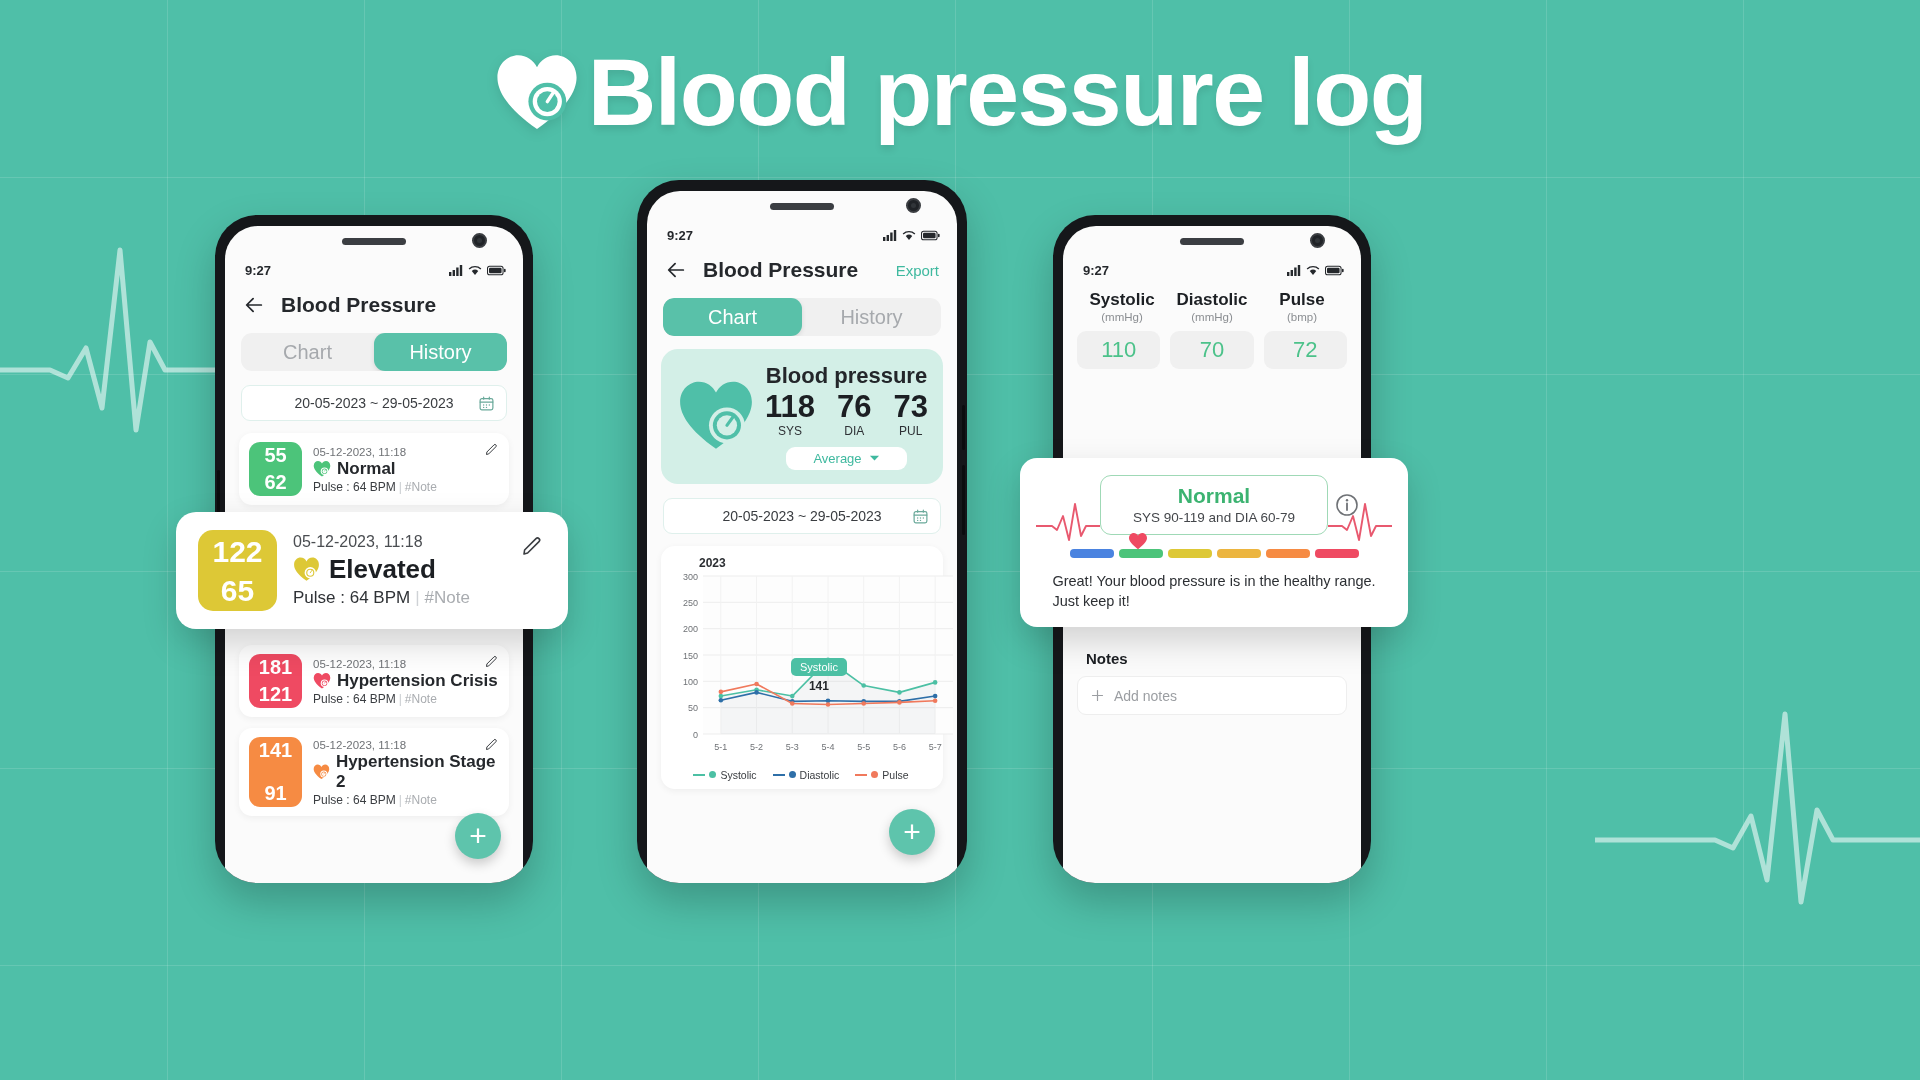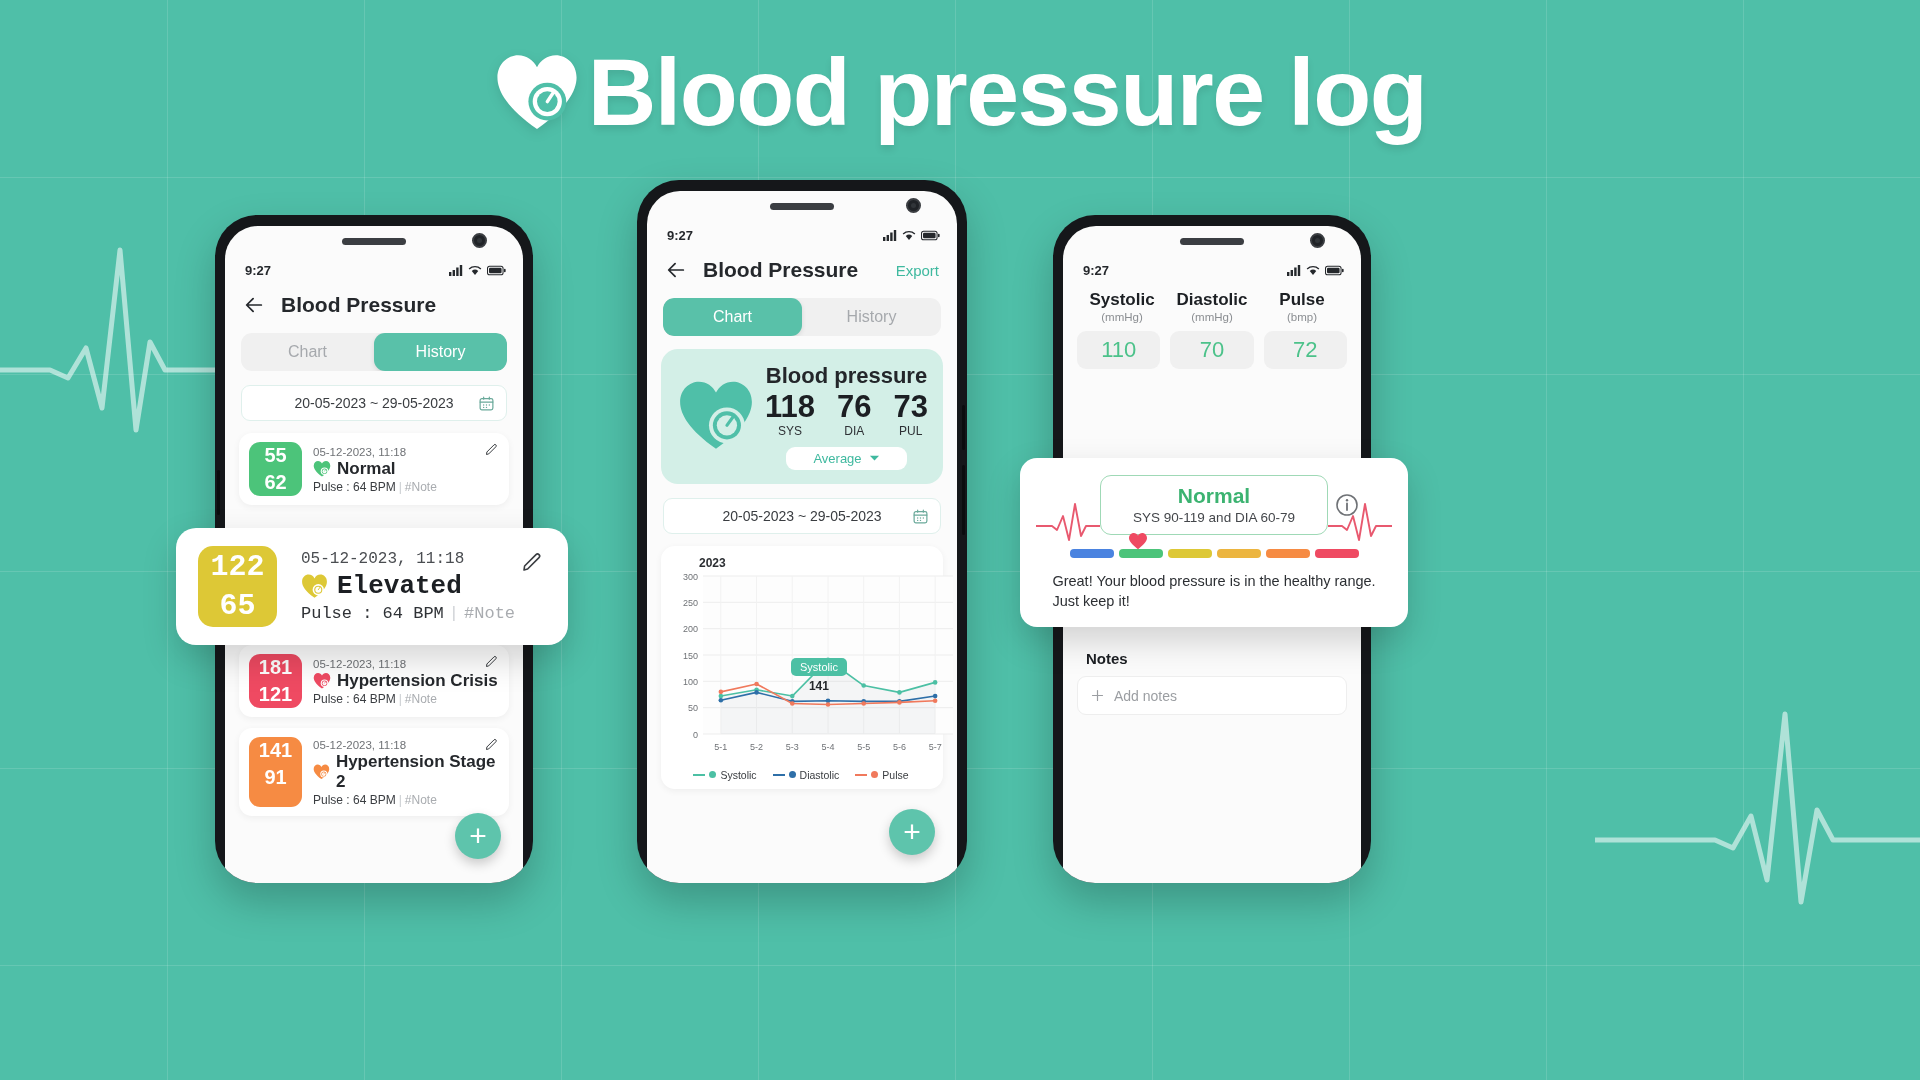--- a/index.html
+++ b/index.html
@@ -79,21 +79,21 @@
   .export-link { font-size:15px; color:#3fb99f; font-weight:500; }
   .check-icon { width:22px; height:22px; flex:none; }
 
   
   .tabs {
     display:flex; margin:4px 16px 0 16px;
     background:#f0f0f0; border-radius:11px; overflow:hidden; height:38px;
   }
   .tabs .tab {
     flex:1; display:flex; align-items:center; justify-content:center;
-    font-size:16px; color:#a6a9ad;
+    font-size:20px; color:#a6a9ad;
   }
   .tabs .tab.active {
     background:#59c1a9; color:#fff; border-radius:11px; font-weight:500;
     box-shadow:0 2px 5px rgba(0,0,0,.10);
   }
 
   
   .daterange {
     margin:14px 16px 0 16px; height:36px;
     border:1px solid #dff0ec; border-radius:9px;
@@ -105,45 +105,45 @@
   
   .records { margin:12px 14px 0 14px; display:flex; flex-direction:column; gap:11px; }
   .rec {
     background:#fff; border-radius:13px; padding:9px 10px;
     display:flex; gap:11px; align-items:stretch;
     box-shadow:0 2px 7px rgba(0,0,0,.055);
     position:relative;
   }
   .rec .vals {
     width:53px; border-radius:11px; color:#fff;
-    display:flex; flex-direction:column; align-items:center; justify-content:flex-start;
+    display:flex; flex-direction:column; align-items:center; justify-content:space-between;
     font-size:20px; font-weight:bold; line-height:1.35; flex:none;
   }
   .rec .body { flex:1; display:flex; flex-direction:column; justify-content:center; gap:1px; padding-top:2px;}
   .rec .when { font-size:11.5px; color:#6f7276; }
   .rec .cat  { font-size:17px; font-weight:bold; color:#25282c; display:flex; align-items:center; gap:6px; }
   .rec .pulse{ font-size:12px; color:#3a3d41; }
   .rec .pulse .sep { color:#c9ccd0; padding:0 3px; }
   .rec .pulse .note { color:#a9acb0; }
   .rec .pencil { position:absolute; right:10px; top:9px; }
 
   
   .fab {
     position:absolute; width:46px; height:46px; border-radius:50%;
     background:#5ec4ac; color:#fff; display:flex; align-items:center; justify-content:center;
     font-size:30px; font-weight:300; line-height:1;
     box-shadow:0 5px 12px rgba(0,0,0,.2);
   }
 
   
   #elevated-card {
-    position:absolute; left:176px; top:528px; width:392px;
+    position:absolute; left:176px; top:512px; width:392px;
     background:#fff; border-radius:20px;
     box-shadow:0 14px 34px rgba(0,0,0,.17);
-    padding:18px 22px; display:flex; gap:24px; z-index:30;font-family:Liberation Mono, monospace;
+    padding:18px 22px; display:flex; gap:16px; z-index:30;
   }
   #elevated-card .vals {
     width:79px; height:81px; border-radius:15px; background:#ddc836; color:#fff;
     display:flex; flex-direction:column; align-items:center; justify-content:center;
     font-size:30px; font-weight:bold; line-height:1.3; flex:none;
   }
   #elevated-card .body { flex:1; display:flex; flex-direction:column; justify-content:center; gap:3px; }
   #elevated-card .when { font-size:16px; color:#4a4d51; }
   #elevated-card .cat { font-size:26px; font-weight:bold; color:#1c1f23; display:flex; align-items:center; gap:9px; }
   #elevated-card .pulse { font-size:17px; color:#2f3236; }

